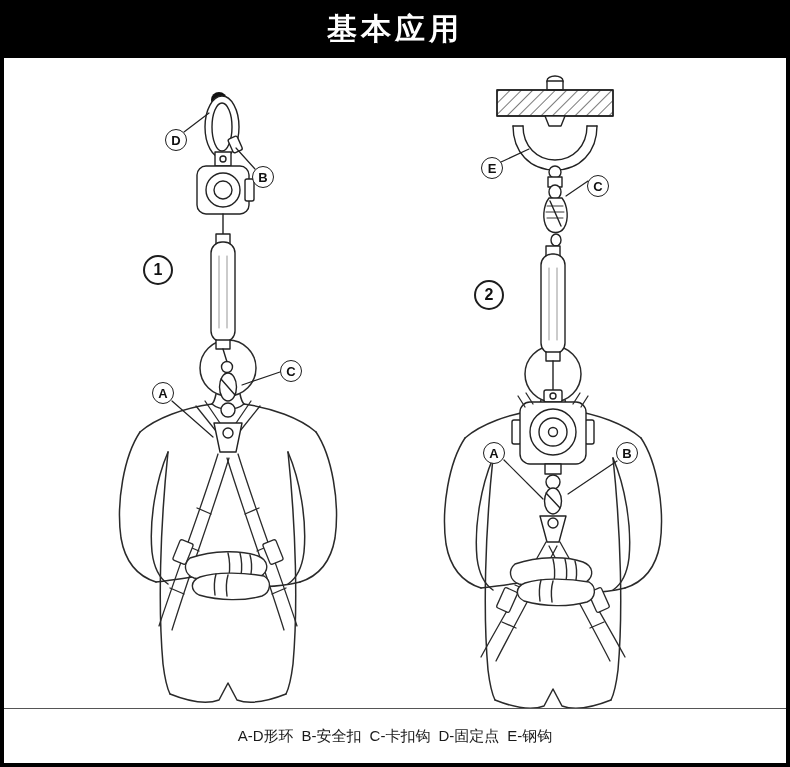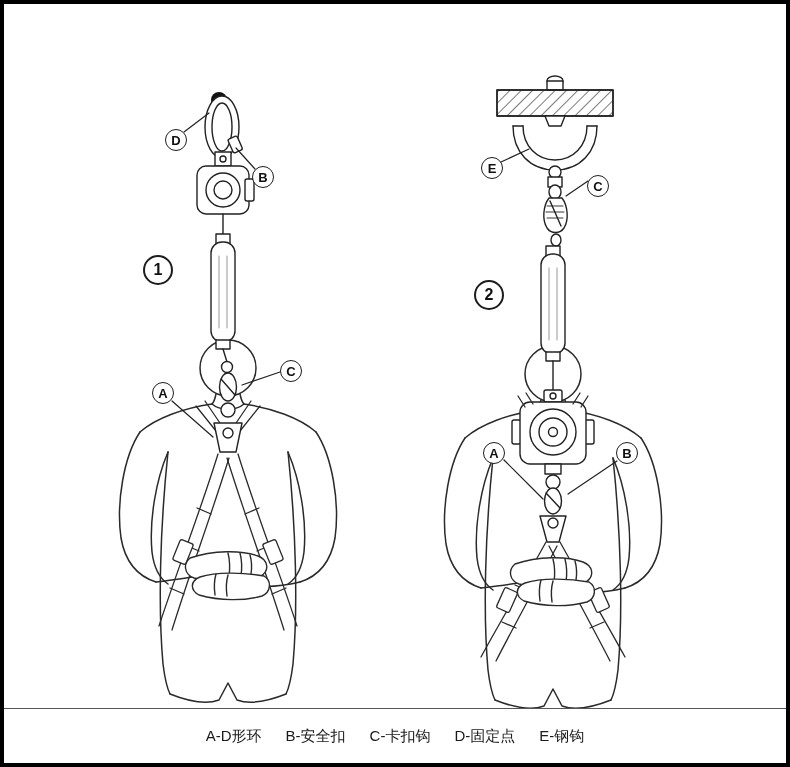--- a/index.html
+++ b/index.html
@@ -4,29 +4,32 @@
 <style>
   *{margin:0;padding:0;box-sizing:border-box}
   html,body{width:790px;height:767px;background:#fff;font-family:"Liberation Sans",sans-serif}
   .stage{position:relative;width:790px;height:767px;background:#fff;overflow:hidden}
   .frame{position:absolute;inset:0;border:4px solid #000;pointer-events:none;z-index:30}
   .header{position:absolute;top:0;left:0;right:0;height:58px;background:#000;display:flex;align-items:center;justify-content:center;z-index:10}
   .header .title{color:#fff;font-size:30px;font-weight:bold;letter-spacing:4px}
   svg.canvas{position:absolute;left:0;top:0;z-index:1}
   .callout{position:absolute;width:22px;height:22px;border:1.5px solid #1d1d1d;border-radius:50%;background:#fff;display:flex;align-items:center;justify-content:center;font-size:13px;font-weight:600;color:#111;z-index:5}
   .fignum{position:absolute;width:30px;height:30px;border:2px solid #1d1d1d;border-radius:50%;background:#fff;display:flex;align-items:center;justify-content:center;font-size:16px;font-weight:bold;color:#111;z-index:5}
-  .legend{position:absolute;left:4px;right:4px;top:708px;bottom:4px;border-top:1px solid #555;background:#fff;display:flex;align-items:center;justify-content:center;gap:24px;font-size:15px;color:#1a1a1a;z-index:6}
+  .legend{position:absolute;left:4px;right:4px;top:708px;bottom:4px;border-top:1px solid #555;background:#fff;display:flex;align-items:center;justify-content:center;gap:8px;font-size:15px;color:#1a1a1a;z-index:6}
 </style>
 </head>
 <body>
 
 <div class="stage">
 
   <div class="frame"></div>
 
+  <div class="header">
+    <span class="title">基本应用</span>
+  </div>
 
   <svg class="canvas" width="790" height="767" viewBox="0 0 790 767" stroke-linecap="round" stroke-linejoin="round">
     <defs>
       <pattern id="hatch" width="8" height="8" patternUnits="userSpaceOnUse" patternTransform="rotate(45)">
         <line x1="0" y1="0" x2="0" y2="8" stroke="#333" stroke-width="1.3"></line>
       </pattern>
 
       <g id="person" stroke="#2a2a2a" stroke-width="1.5" fill="none">
 
         <path d="M-60,84 C-68,160 -70,240 -65,296 C-63,312 -61,320 -58,326"></path>

